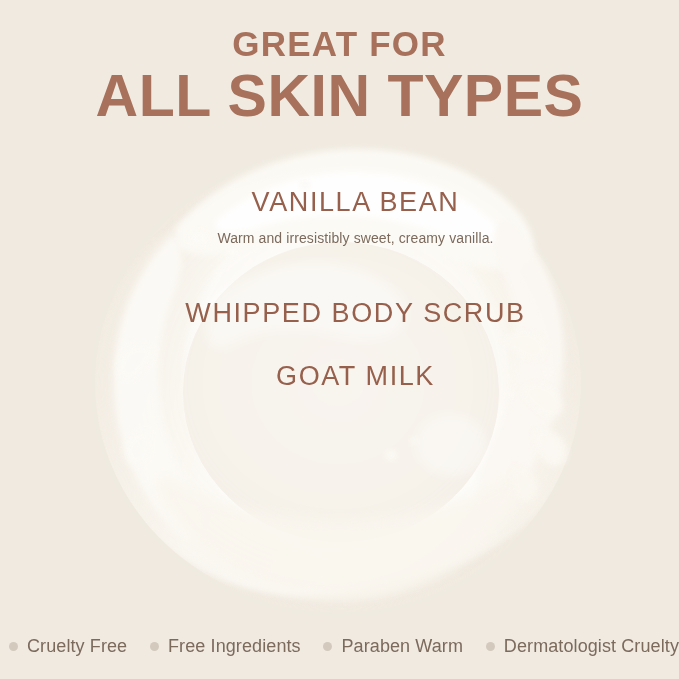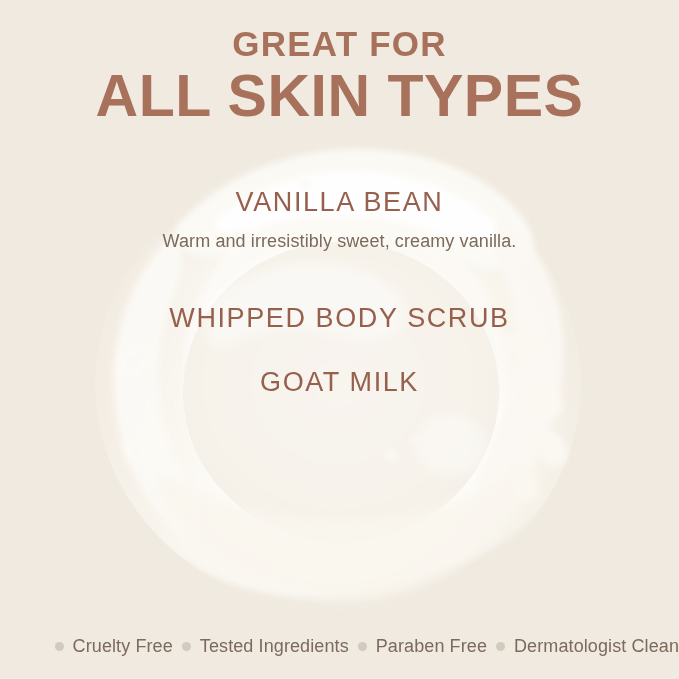--- a/index.html
+++ b/index.html
@@ -66,21 +66,21 @@
     font-weight: bold;
     letter-spacing: 0.5px;
     color: #A8715B;
     line-height: 1.0;
     margin: 0;
     text-transform: uppercase;
   }
 
   .sections {
     position: absolute;
-    left: 0;
+    left: 16px;
     top: 186px;
     width: 615px;
   }
 
   .section {
     width: 679px;
     text-align: center;
     margin-bottom: 30px;
   }
 
@@ -92,21 +92,21 @@
     font-size: 27px;
     font-weight: 400;
     letter-spacing: 1.6px;
     color: #96604C;
     line-height: 1.25;
     margin: 0 0 9px 0;
     text-transform: uppercase;
   }
 
   .section-body {
-    font-size: 18px;
+    font-size: 14px;
     font-weight: 400;
     color: #7C6A5C;
     line-height: 1.42;
     margin: 0 auto;
     max-width: 500px;
     letter-spacing: 0.1px;
     text-align: center;
   }
 
   
@@ -114,21 +114,21 @@
   .section.s2 { }
 
   
   .footer-badges {
     position: absolute;
     left: 0;
     bottom: 22px;
     width: 679px;
     display: flex;
     align-items: center;
-    justify-content: flex-end;
+    justify-content: space-between;
     gap: 0px;
     flex-wrap: nowrap;
   }
 
   .badge {
     display: inline-flex;
     align-items: center;
     font-size: 18px;
     color: #7C6A5C;
     letter-spacing: 0.1px;
@@ -294,29 +294,29 @@
 
     <div class="footer-badges">
 
       <span class="badge">
         <span class="badge-dot"></span>
         <span class="badge-label">Cruelty Free</span>
       </span>
 
       <span class="badge">
         <span class="badge-dot"></span>
-        <span class="badge-label">Tested Ingredients</span>
+        <span class="badge-label">Free Ingredients</span>
       </span>
 
       <span class="badge">
         <span class="badge-dot"></span>
-        <span class="badge-label">Paraben Free</span>
+        <span class="badge-label">Paraben Warm</span>
       </span>
 
       <span class="badge">
         <span class="badge-dot"></span>
-        <span class="badge-label">Dermatologist Clean</span>
+        <span class="badge-label">Dermatologist Cruelty</span>
       </span>
 
     </div>
 
   </div>
 </div>
 
 </body></html>

